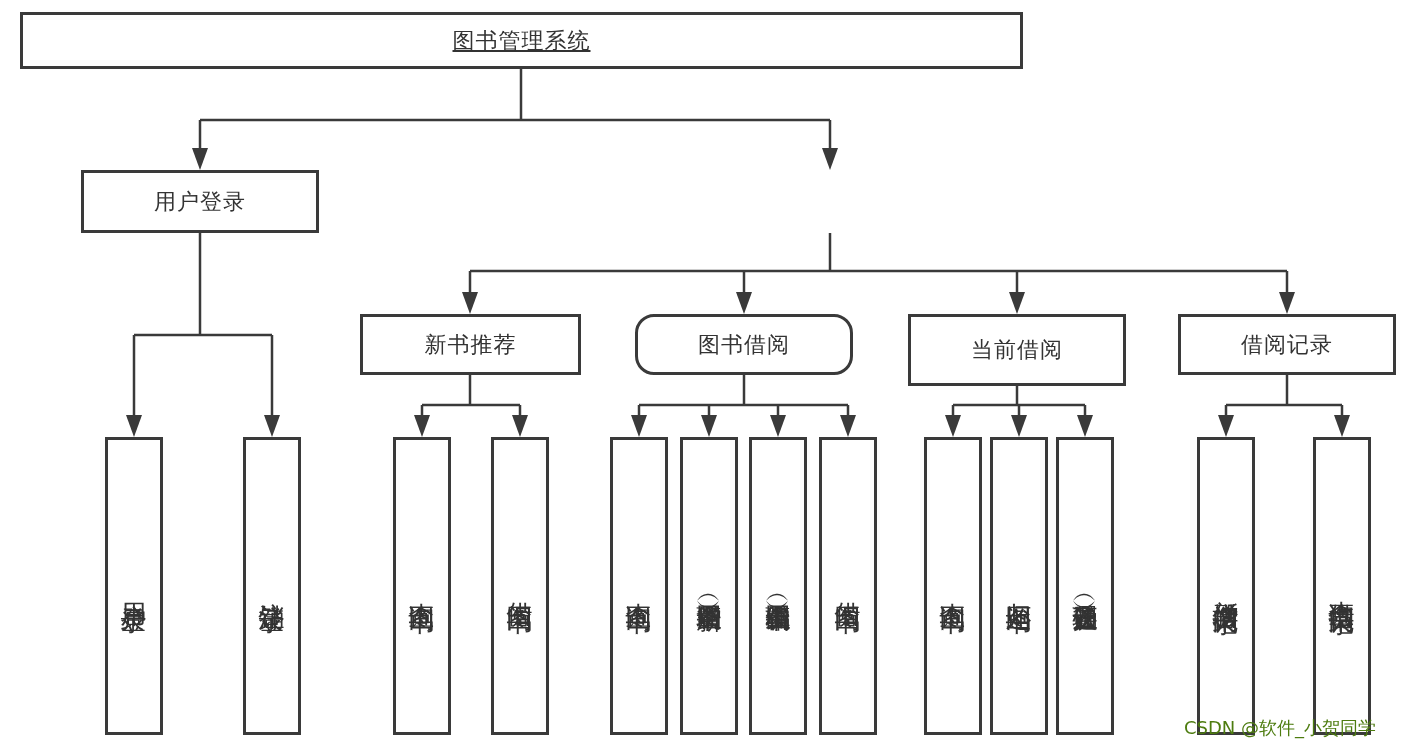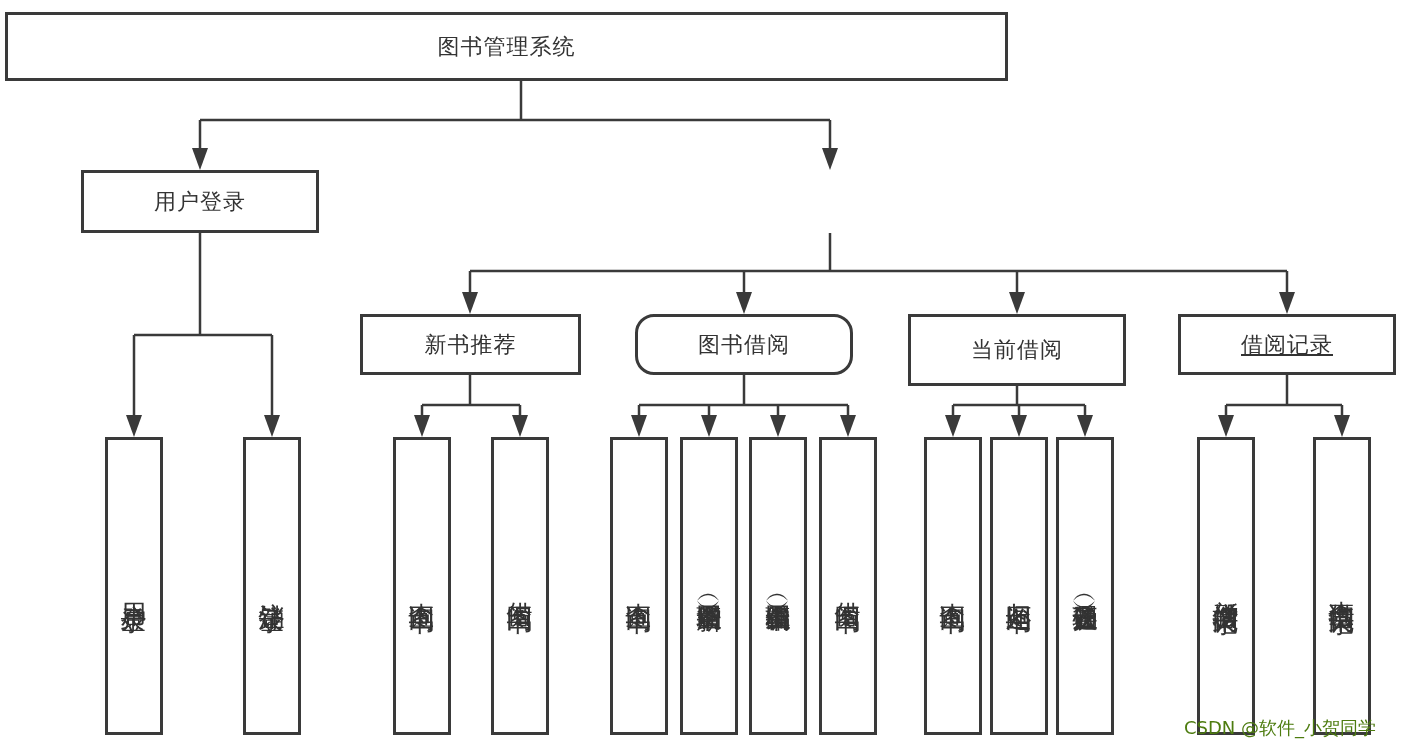--- a/index.html
+++ b/index.html
@@ -42,29 +42,29 @@
     text-orientation: mixed;
     font-size: 26px;
     letter-spacing: 2px;
     line-height: 1;
   }
   .v-box.tall {
     letter-spacing: 0px;
     font-size: 25px;
   }
   
-  .n-root   { left: 5px;   top: 12px;  width: 1003px; height: 69px; }
+  .n-root   { left: 20px;   top: 12px;  width: 1003px; height: 57px; text-decoration: underline; }
   
   .n-login  { left: 81px;   top: 170px; width: 238px;  height: 63px; }
   .n-mgmt   { left: 712px;  top: 170px; width: 235px;  height: 63px; }
   
   .n-rec    { left: 360px;  top: 314px; width: 221px;  height: 61px; }
   .n-bor    { left: 635px;  top: 314px; width: 218px;  height: 61px; border-radius: 19px; }
   .n-cur    { left: 908px;  top: 314px; width: 218px;  height: 72px; }
-  .n-log    { left: 1178px; top: 314px; width: 218px;  height: 61px; text-decoration: underline; }
+  .n-log    { left: 1178px; top: 314px; width: 218px;  height: 61px; }
   
   .leaf     { top: 437px; width: 58px; height: 298px; }
   .l-a1 { left: 105px; }
   .l-a2 { left: 243px; }
   .l-b1 { left: 393px; }
   .l-b2 { left: 491px; }
   .l-c1 { left: 610px; }
   .l-c2 { left: 680px; }
   .l-c3 { left: 749px; }
   .l-c4 { left: 819px; }

